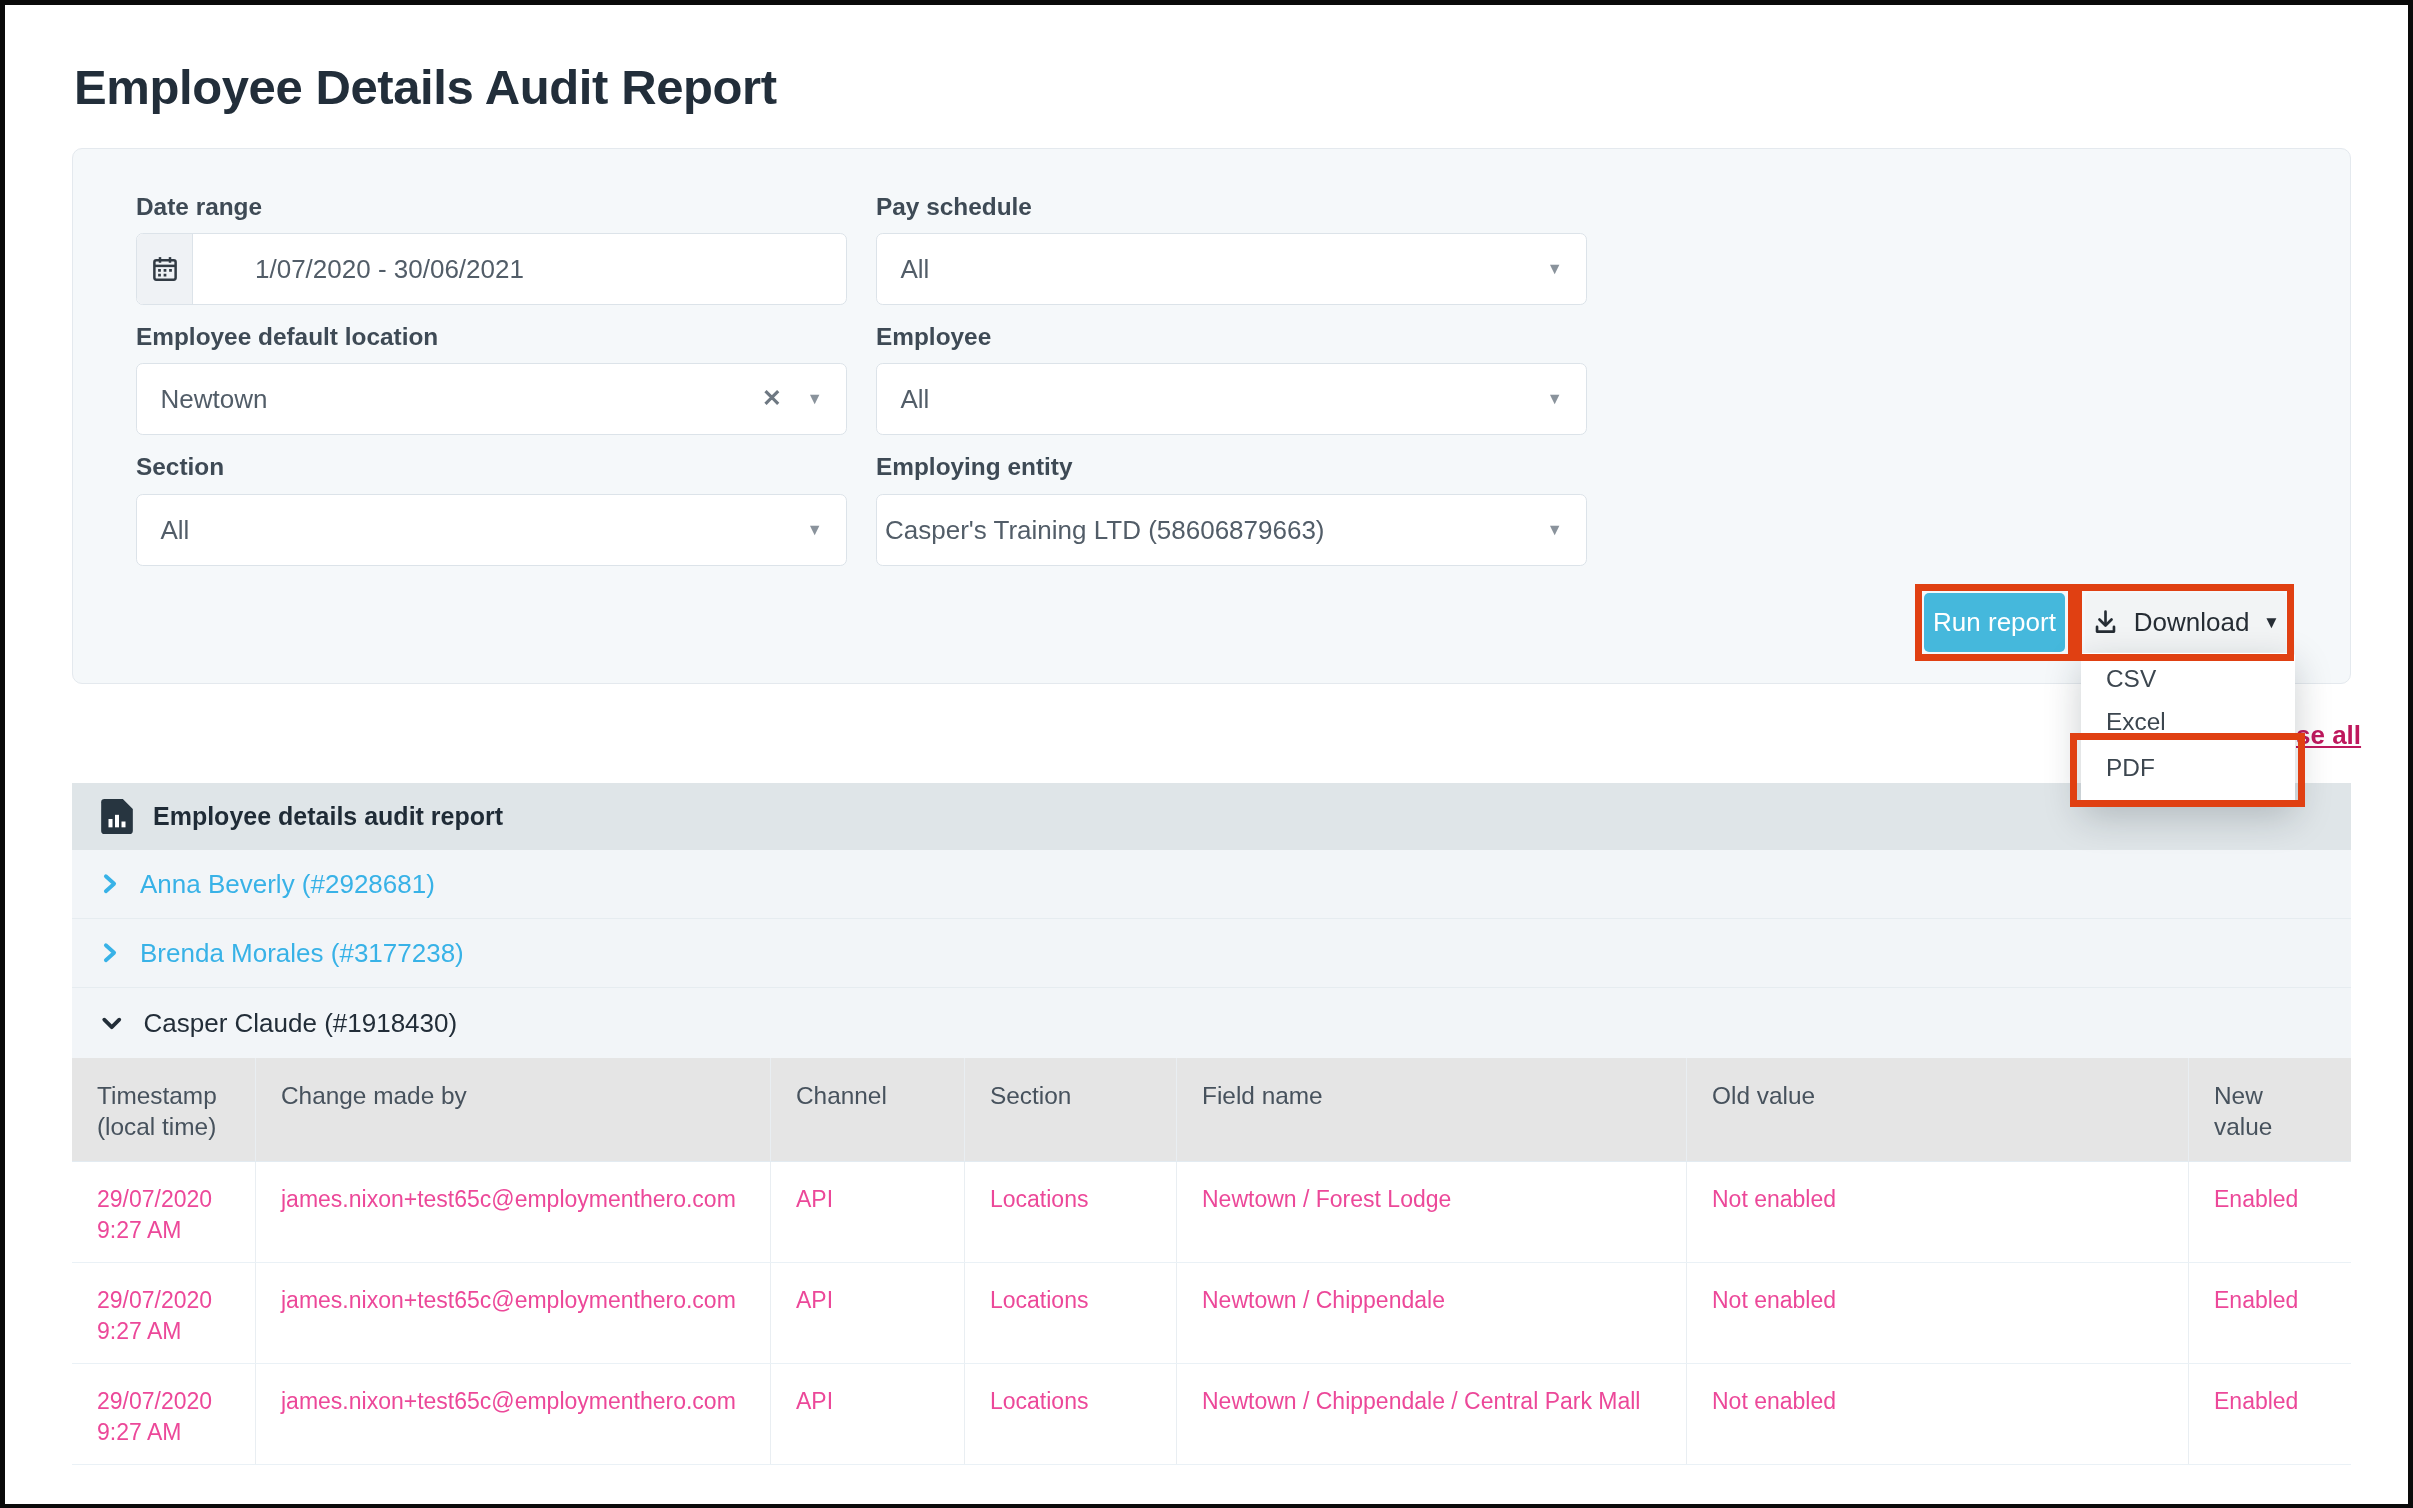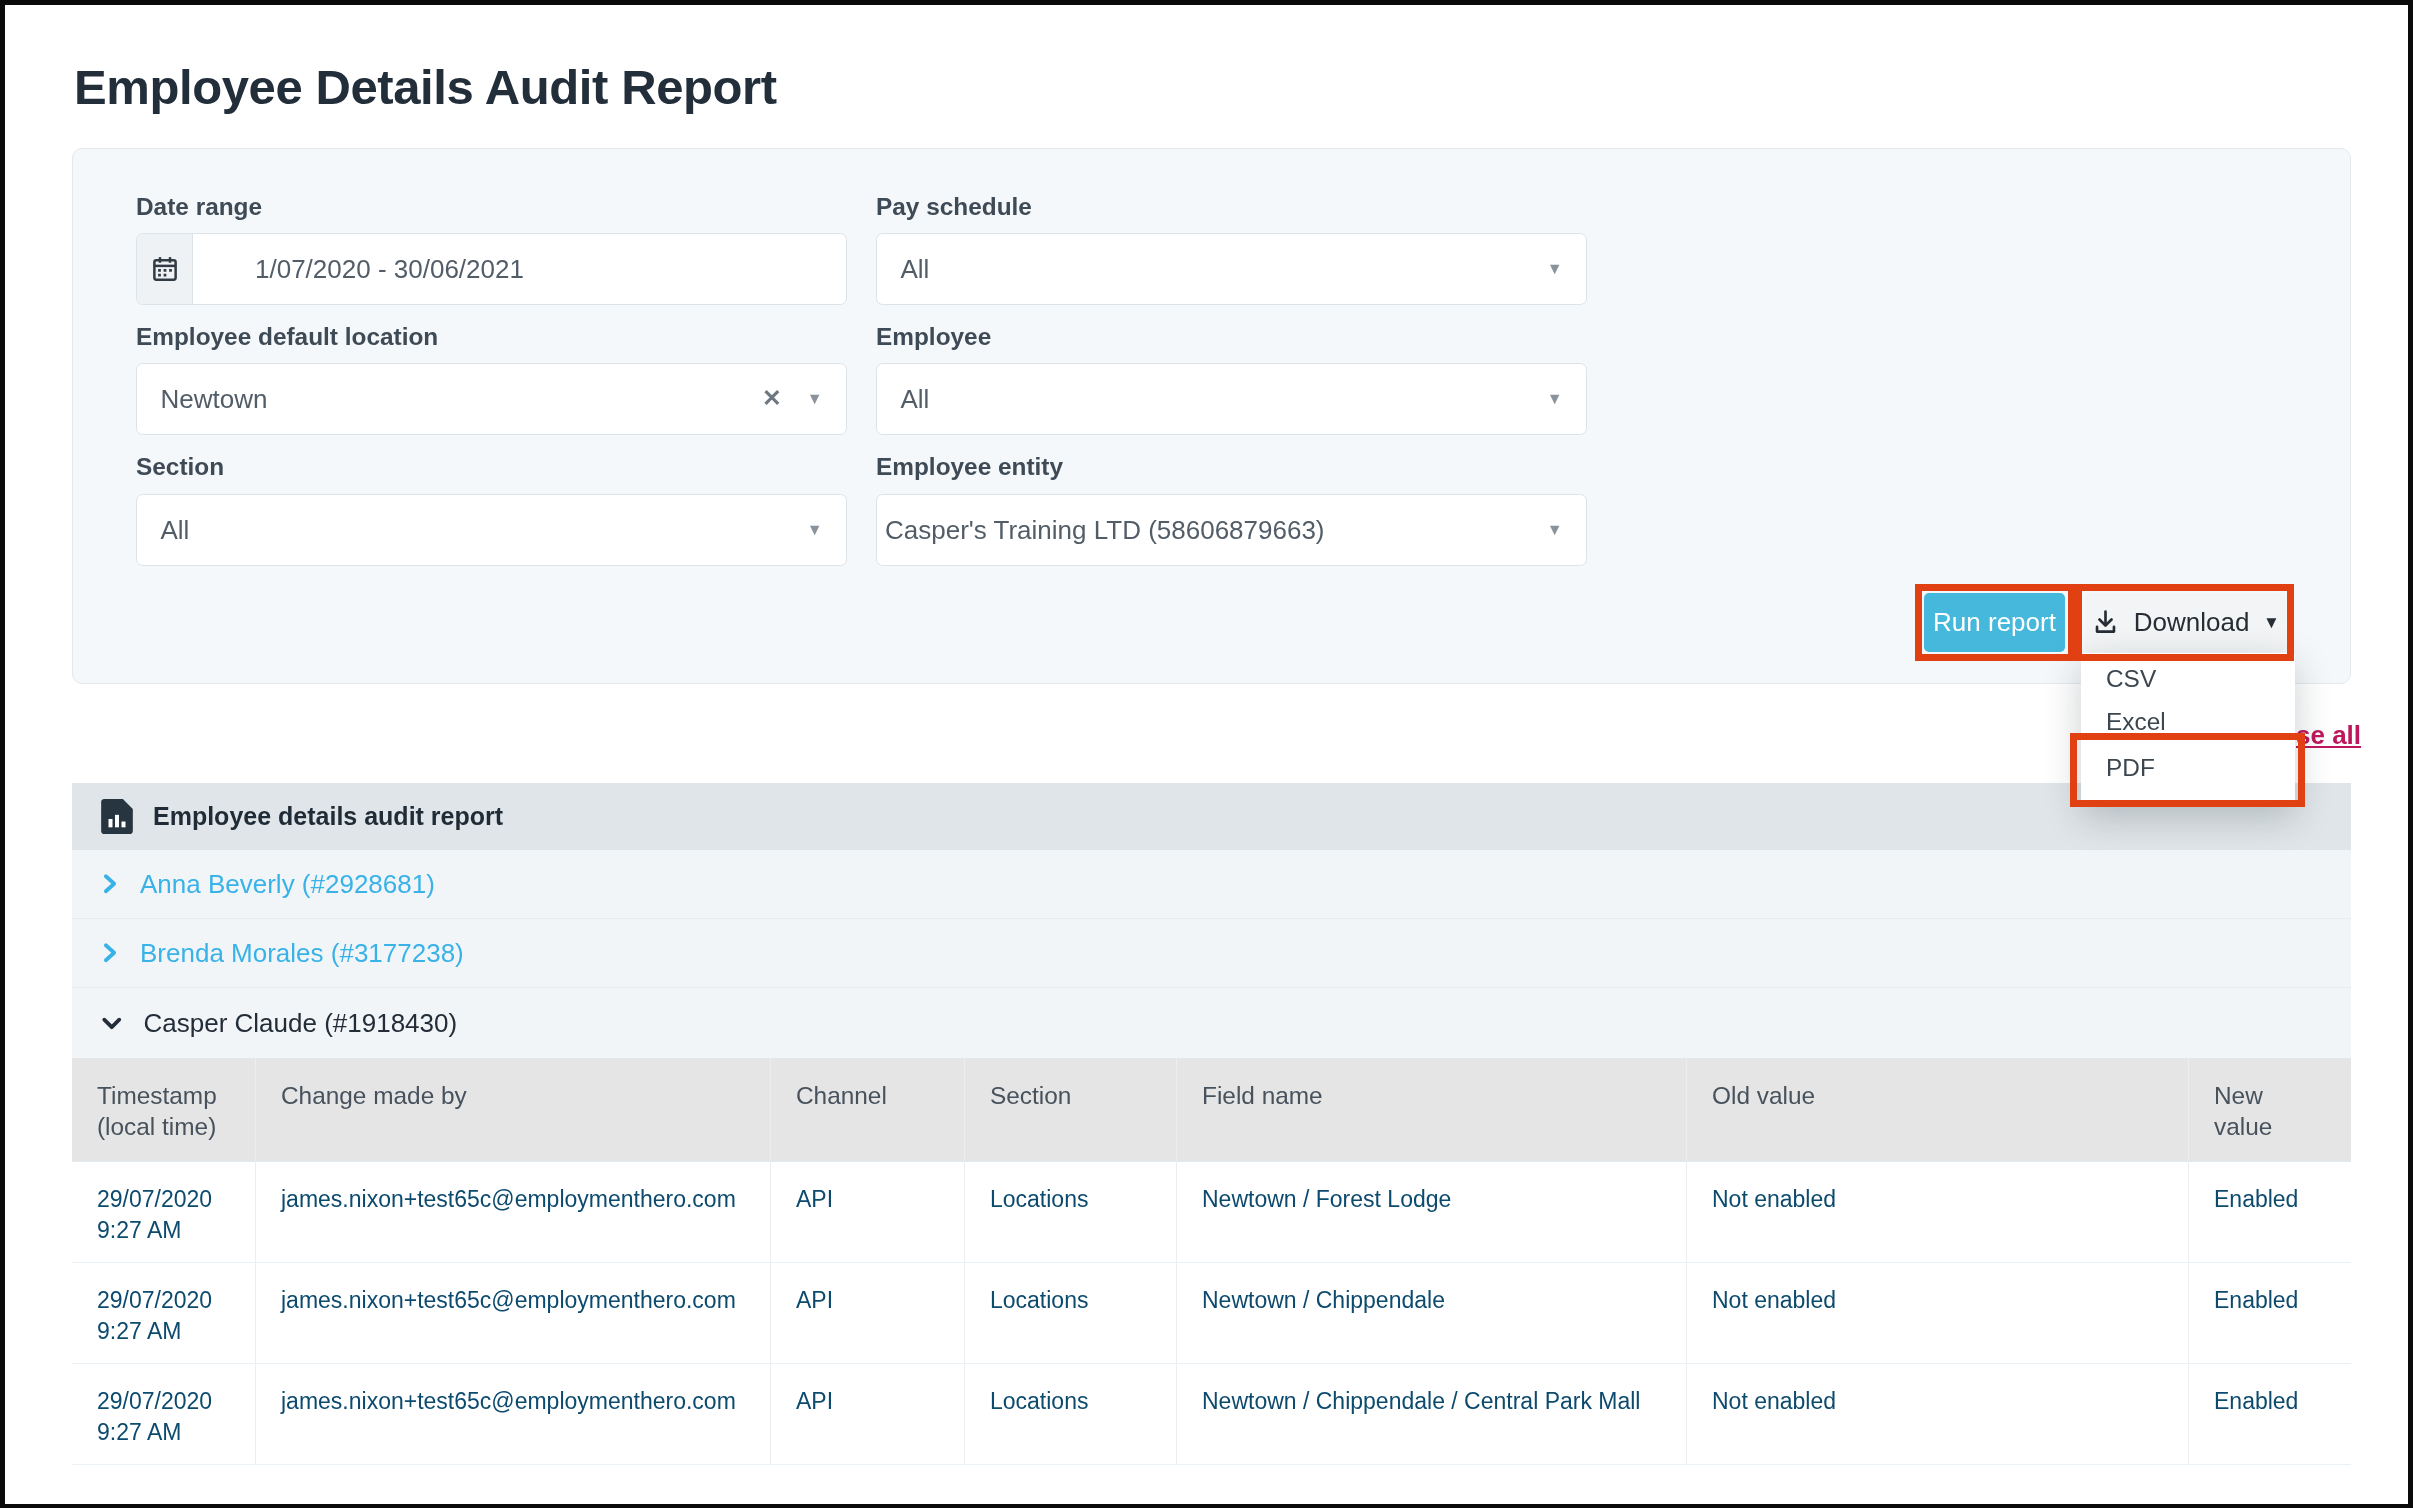--- a/index.html
+++ b/index.html
@@ -85,21 +85,21 @@
   .grp-brenda { top:913px; height:69px; border-top:1.7px solid #e6ecf0; }
   .grp-casper { top:982px; height:71px; border-top:1.7px solid #e6ecf0; }
   
   .audit-table { position:absolute; left:67px; top:1053px; width:2279px; }
   .t-row {
     display:grid; grid-template-columns:184px 515px 194px 212px 510px 502px 162px;
   }
   .t-head { background:#e5e5e5; border-bottom:1.7px solid #e3ebf1; }
   .t-head .cell { min-height:103px; font-size:24.4px; color:#47525d; }
   .t-body { background:#ffffff; border-bottom:1.7px solid #eaf1f6; }
-  .t-body .cell { min-height:100px; font-size:23px; color:#0c4a6e; }
+  .t-body .cell { min-height:100px; font-size:23px; color:#ec4899; }
   .cell { padding:22px 25px 0 25px; line-height:31px; border-right:1.7px solid #e9eef2; }
   .cell:last-child { border-right:none; }
   .cell .l2 { display:block; }
   
   .icn { display:inline-flex; align-items:center; justify-content:center; }
 </style>
 </head>
 <body>
 
 <div class="frame">
@@ -148,21 +148,21 @@
       <span>All</span>
       <span class="caret">▼</span>
     </div>
 
     <div class="f-label" style="left:63px; top:304px;">Section</div>
     <div class="f-input" style="left:63px; top:345px;">
       <span>All</span>
       <span class="caret">▼</span>
     </div>
 
-    <div class="f-label" style="left:803px; top:304px;">Employee entity</div>
+    <div class="f-label" style="left:803px; top:304px;">Employing entity</div>
     <div class="f-input" style="left:803px; top:345px;padding-left:8px;">
       <span>Casper's Training LTD (58606879663)</span>
       <span class="caret">▼</span>
     </div>
   </div>
 
   <button class="btn-run">Run report</button>
 
   <button class="btn-download">
     <span class="icn">

